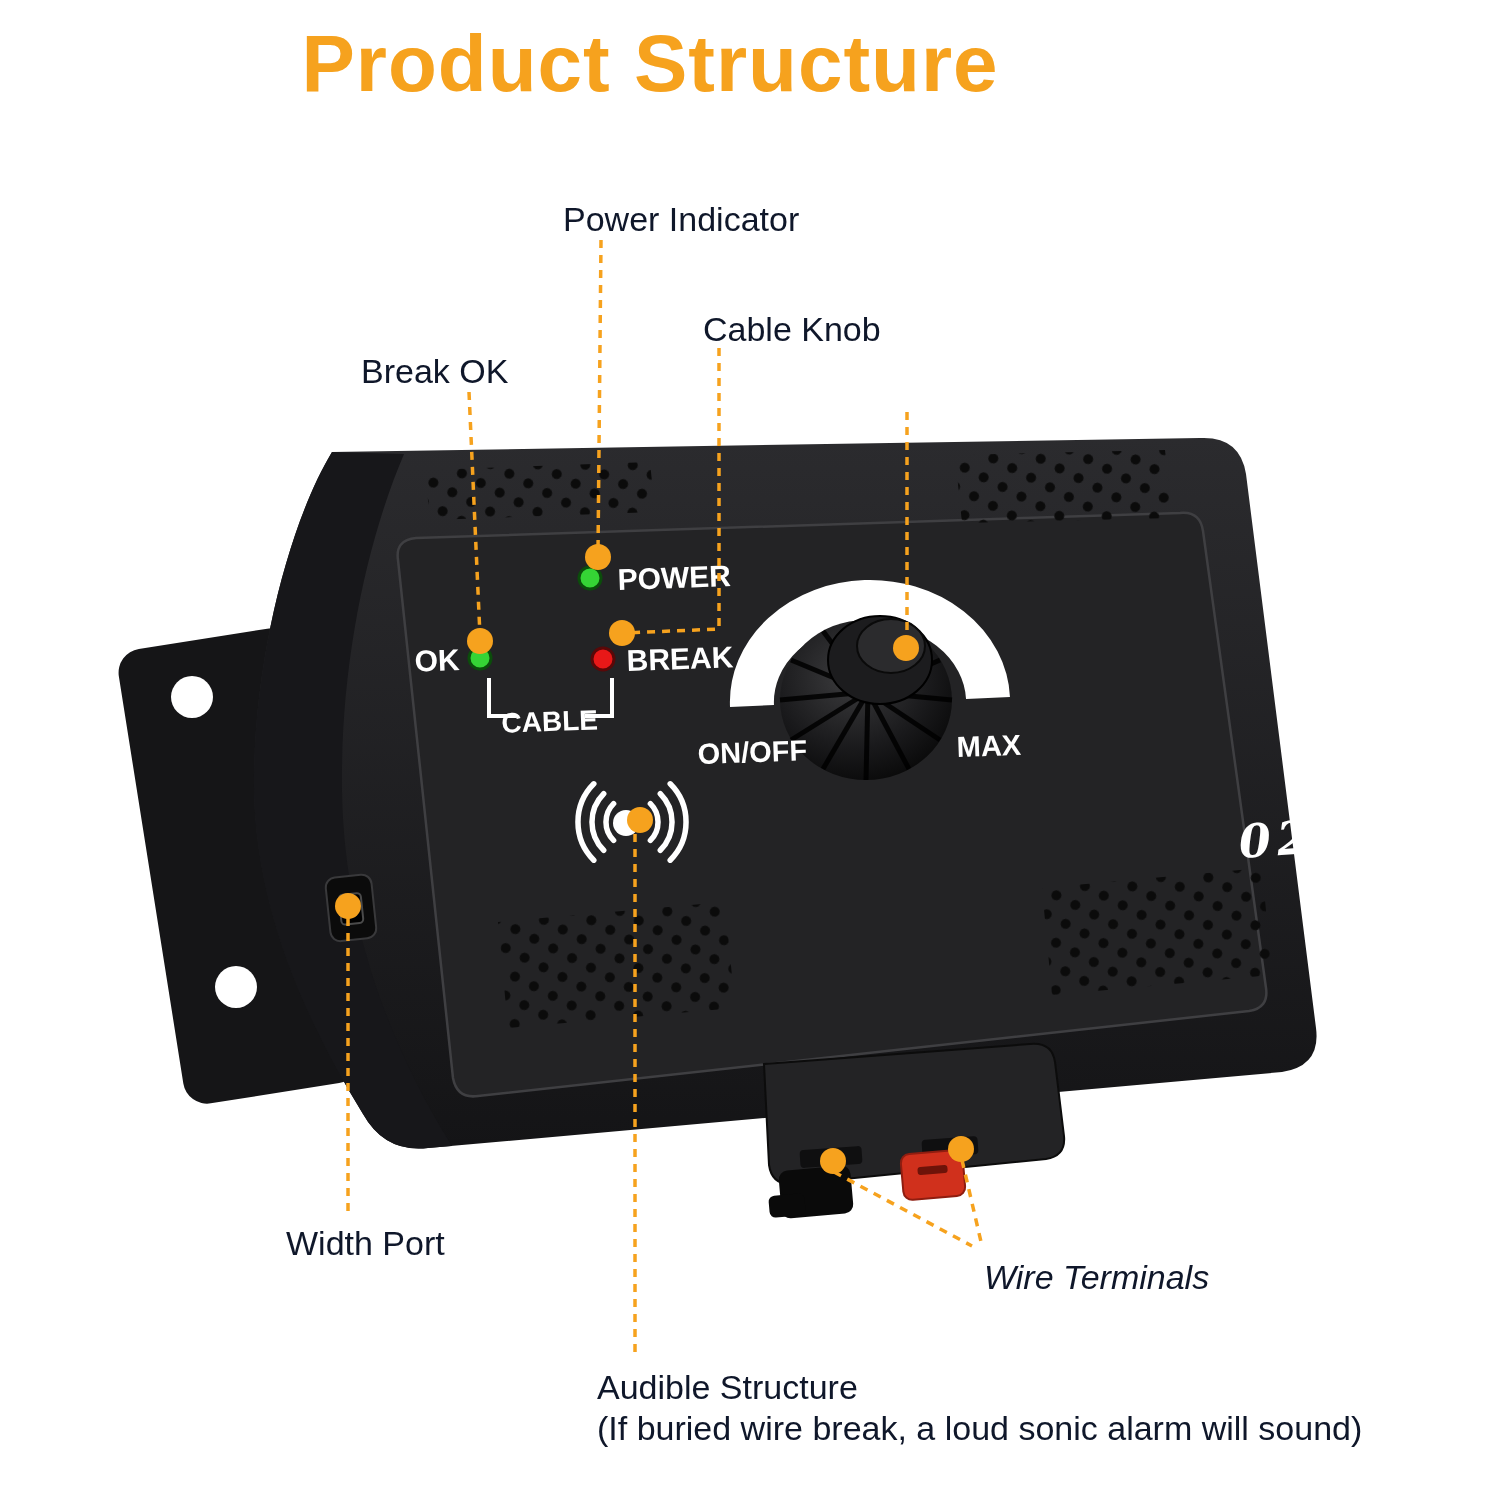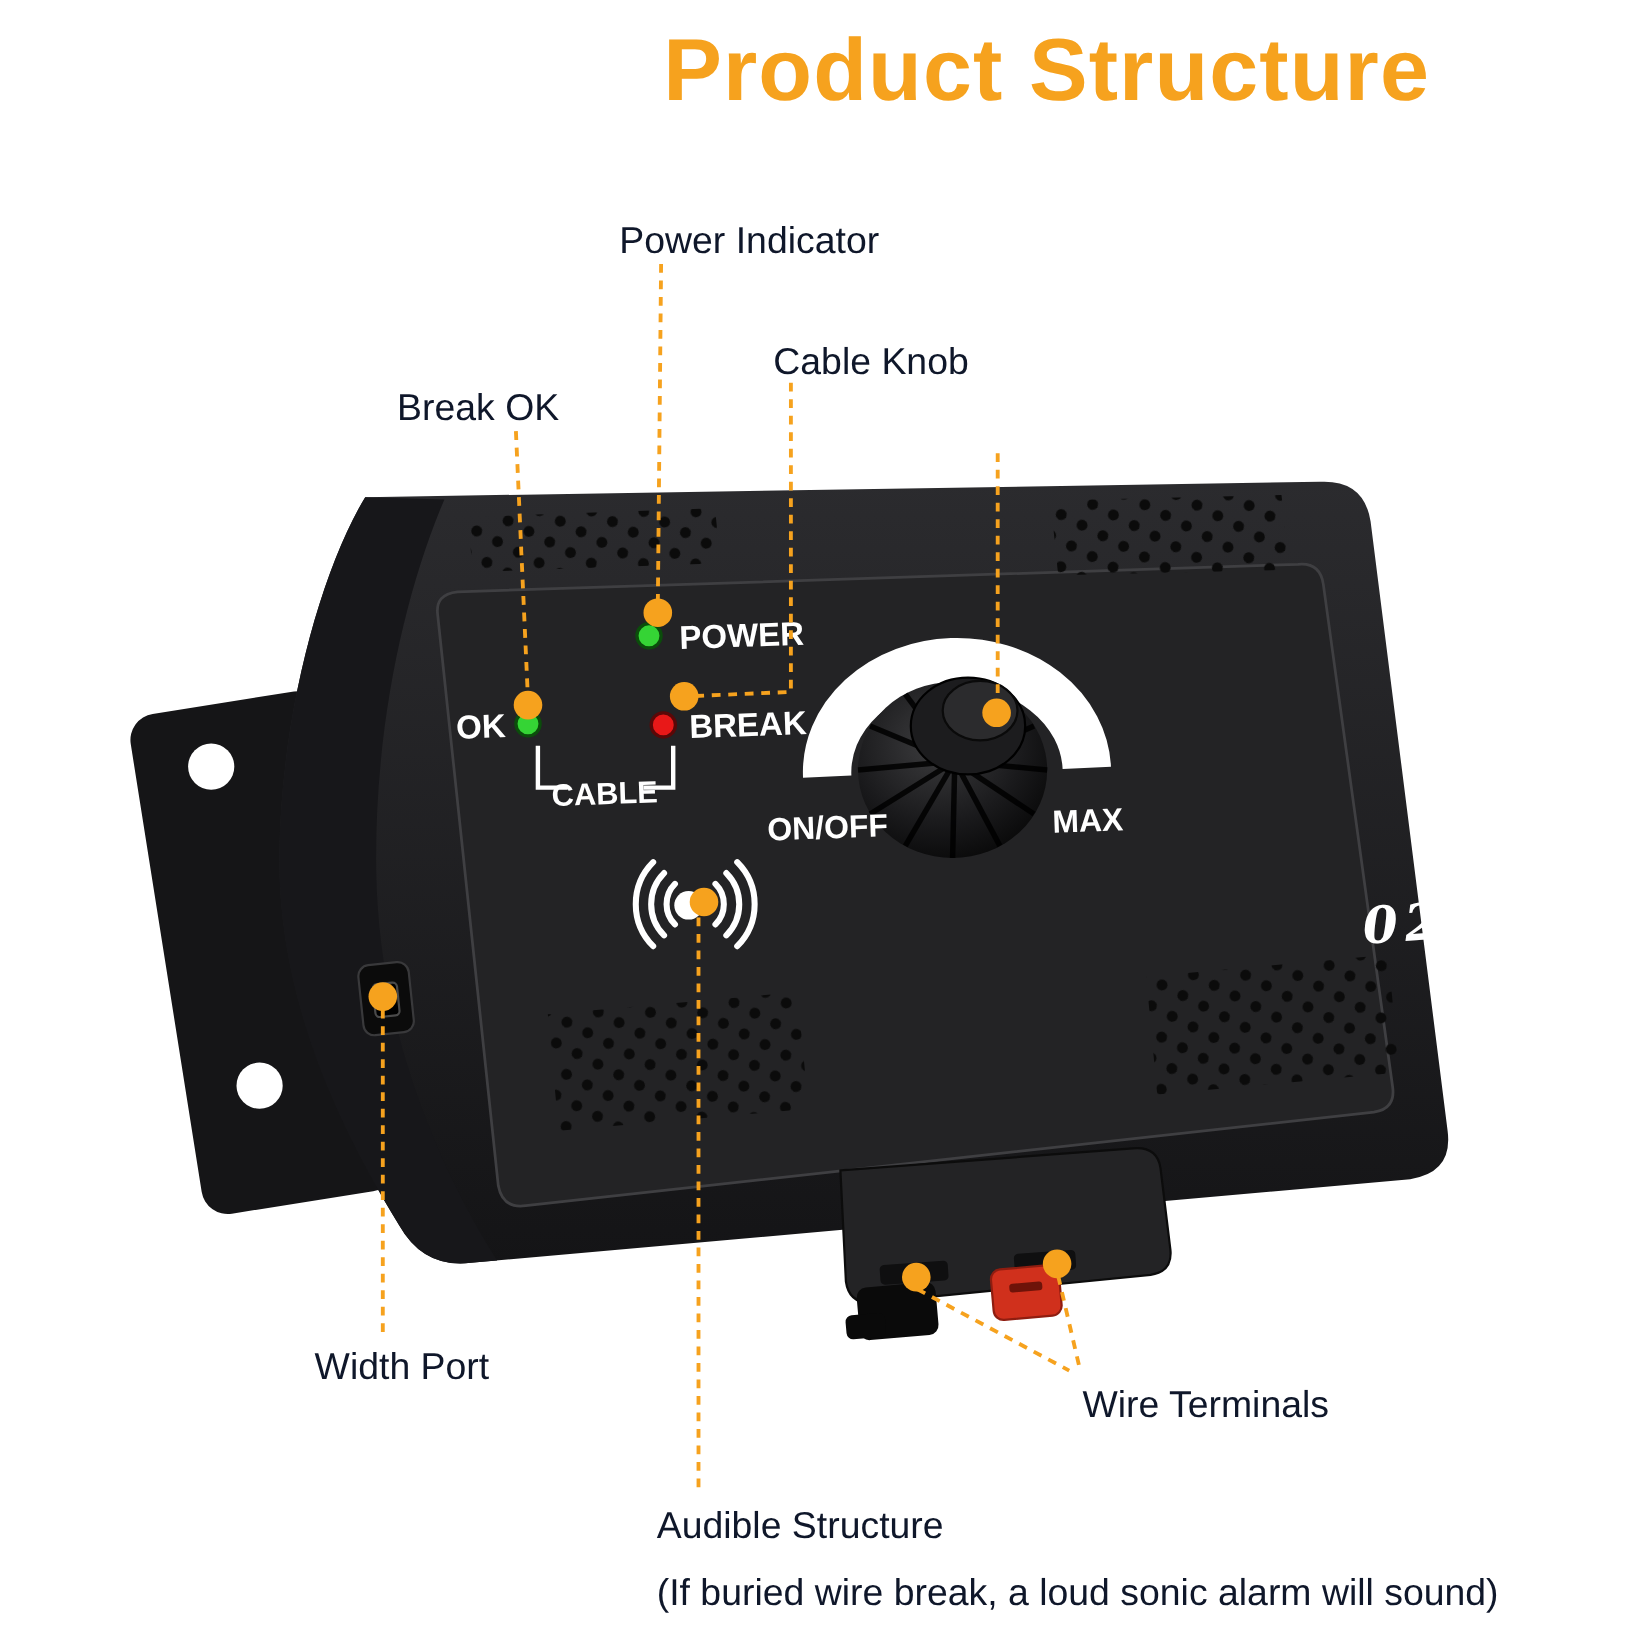--- a/index.html
+++ b/index.html
@@ -1,22 +1,22 @@
 <!DOCTYPE html>
 <html><head>
 <meta charset="utf-8">
 <style>
   html,body{margin:0;padding:0;background:#fff;}
   .stage{position:relative;width:1500px;height:1500px;background:#ffffff;overflow:hidden;
          font-family:"Liberation Sans",sans-serif;}
-  .title{position:absolute;top:18px;left:0;width:1300px;text-align:right;
+  .title{position:absolute;top:18px;left:0;width:1300px;text-align:center;
          font-size:80px;font-weight:bold;color:#F6A21E;letter-spacing:1px;}
   .device-svg{position:absolute;inset:0;width:1500px;height:1500px;}
   .callout-label{position:absolute;color:#0f172a;font-size:34px;line-height:1.2;white-space:nowrap;z-index:5;}
-  .callout-label .sub{display:block;margin-top:20px;text-align:center;}
+  .callout-label .sub{display:block;margin-top:0;text-align:center;}
 </style>
 </head>
 <body>
 
 <div class="stage">
 
   <div class="title">Product Structure</div>
 
   <svg class="device-svg" viewBox="0 0 1500 1500">
     <defs>
@@ -143,19 +143,19 @@
       <circle cx="833" cy="1161" r="13"></circle>
       <circle cx="961" cy="1149" r="13"></circle>
       <circle cx="640" cy="820" r="13"></circle>
     </g>
   </svg>
 
   <div class="callout-label" style="left:563px;top:199px;">Power Indicator</div>
   <div class="callout-label" style="left:703px;top:309px;">Cable Knob</div>
   <div class="callout-label" style="left:361px;top:351px;">Break OK</div>
   <div class="callout-label" style="left:286px;top:1223px;">Width Port</div>
-  <div class="callout-label" style="left:984px;top:1257px;">Wire Terminals</div>
+  <div class="callout-label" style="left:984px;top:1257px;font-style:italic;">Wire Terminals</div>
   <div class="callout-label" style="left:597px;top:1367px;">
     <span>Audible Structure</span>
     <span class="sub">(If buried wire break, a loud sonic alarm will sound)</span>
   </div>
 
 </div>
 
 </body></html>

